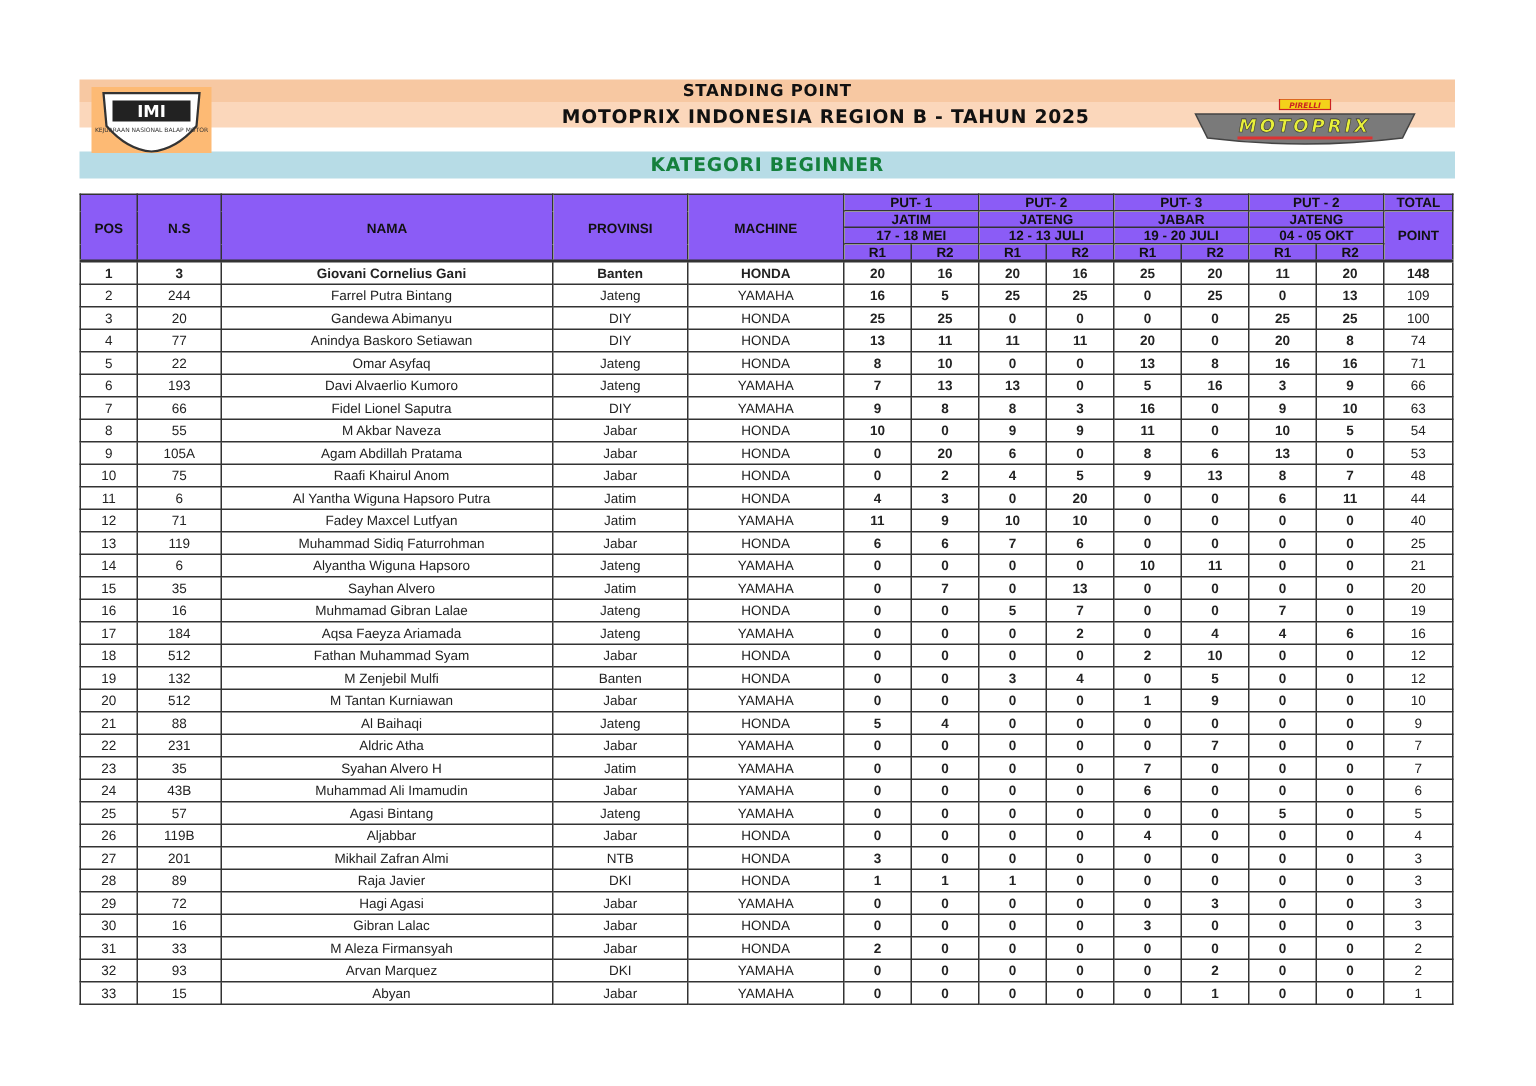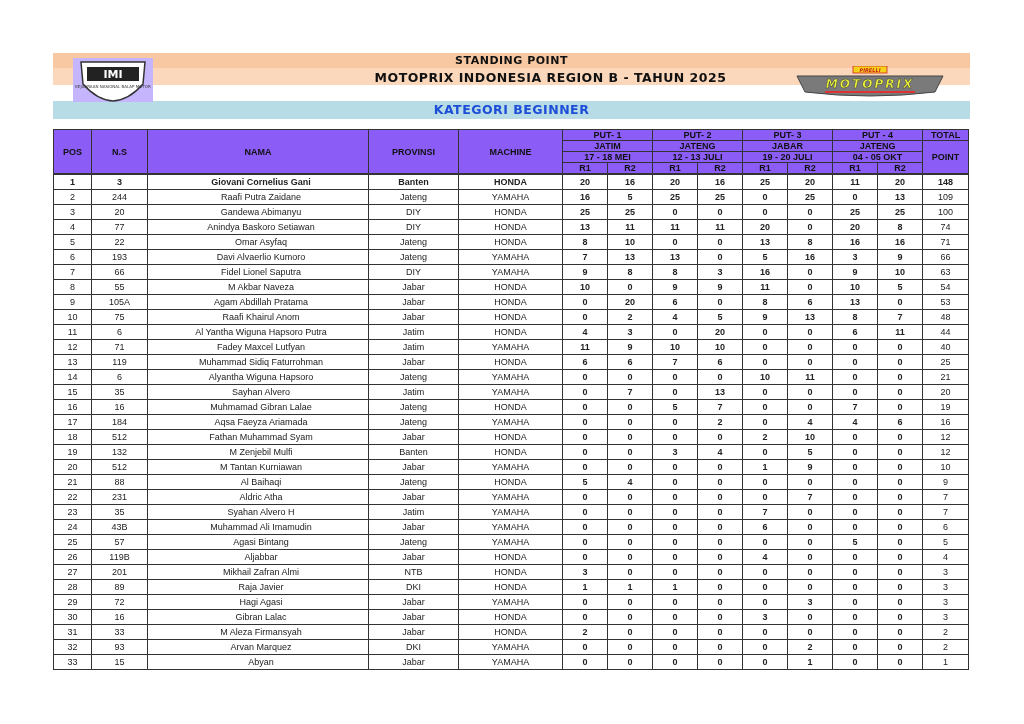--- a/index.html
+++ b/index.html
@@ -2,22 +2,22 @@
 <html><head>
 <meta charset="utf-8">
 <style>
   html, body { margin:0; padding:0; background:#ffffff; }
   body { width:1024px; height:724px; position:relative; overflow:hidden; font-family:"DejaVu Sans", sans-serif; }
   .band1 { position:absolute; left:53px; top:53px; width:917px; height:15px; background:#f7c8a2; }
   .band2 { position:absolute; left:53px; top:68px; width:917px; height:17px; background:#fbd7bb; }
   .band3 { position:absolute; left:53px; top:101px; width:917px; height:18px; background:#b7dce6; }
   .title1 { position:absolute; left:53px; top:53px; width:917px; text-align:center; font-size:11px; font-weight:bold; letter-spacing:0.5px; line-height:15px; color:#111; }
   .title2 { position:absolute; left:53px; top:69px; width:995px; text-align:center; font-size:12.5px; font-weight:bold; letter-spacing:0.5px; line-height:17px; color:#111; }
-  .title3 { position:absolute; left:53px; top:101px; width:917px; text-align:center; font-size:12.5px; font-weight:bold; letter-spacing:0.5px; line-height:18px; color:#1d4ed8; }
-  .logo-left { position:absolute; left:73px; top:58px; width:80px; height:44px; background:#c4b5fd; }
+  .title3 { position:absolute; left:53px; top:101px; width:917px; text-align:center; font-size:12.5px; font-weight:bold; letter-spacing:0.5px; line-height:18px; color:#15803d; }
+  .logo-left { position:absolute; left:61px; top:58px; width:80px; height:44px; background:#fdba74; }
   .logo-right { position:absolute; left:795px; top:66px; width:150px; height:34px;font-style:italic; }
   table.standings { position:absolute; left:53px; top:129px; width:915px; border-collapse:collapse; table-layout:fixed; font-family:"Liberation Sans", sans-serif; }
   table.standings th, table.standings td { border:1px solid #333; padding:0; text-align:center; font-size:9px; line-height:14px; height:14px; color:#222; white-space:nowrap; overflow:hidden; }
   table.standings th { background:#8b5cf6; font-weight:bold; font-size:9px; line-height:10px; height:10px; color:#111; }
   table.standings th.tall { line-height:12px; }
   table.standings td.name { text-align:center; padding-left:6px; }
   table.standings td.pts { font-weight:bold; }
   table.standings tr.first td { font-weight:bold; }
   .c-pos { width:38px; } .c-ns { width:56px; } .c-name { width:221px; } .c-prov { width:90px; } .c-mach { width:104px; }
   .c-r { width:45px; } .c-total { width:46px; }
@@ -73,21 +73,21 @@
   <thead>
     <tr>
       <th rowspan="4" class="tall">POS</th>
       <th rowspan="4" class="tall">N.S</th>
       <th rowspan="4" class="tall">NAMA</th>
       <th rowspan="4" class="tall">PROVINSI</th>
       <th rowspan="4" class="tall">MACHINE</th>
       <th colspan="2">PUT- 1</th>
       <th colspan="2">PUT- 2</th>
       <th colspan="2">PUT- 3</th>
-      <th colspan="2">PUT - 4</th>
+      <th colspan="2">PUT - 2</th>
       <th>TOTAL</th>
     </tr>
     <tr>
       <th colspan="2">JATIM</th>
       <th colspan="2">JATENG</th>
       <th colspan="2">JABAR</th>
       <th colspan="2">JATENG</th>
       <th rowspan="3">POINT</th>
     </tr>
     <tr>
@@ -120,21 +120,21 @@
         <td class="pts">16</td>
         <td class="pts">25</td>
         <td class="pts">20</td>
         <td class="pts">11</td>
         <td class="pts">20</td>
         <td>148</td>
       </tr>
       <tr>
         <td>2</td>
         <td>244</td>
-        <td class="name">Raafi Putra Zaidane</td>
+        <td class="name">Farrel Putra Bintang</td>
         <td>Jateng</td>
         <td>YAMAHA</td>
         <td class="pts">16</td>
         <td class="pts">5</td>
         <td class="pts">25</td>
         <td class="pts">25</td>
         <td class="pts">0</td>
         <td class="pts">25</td>
         <td class="pts">0</td>
         <td class="pts">13</td>

